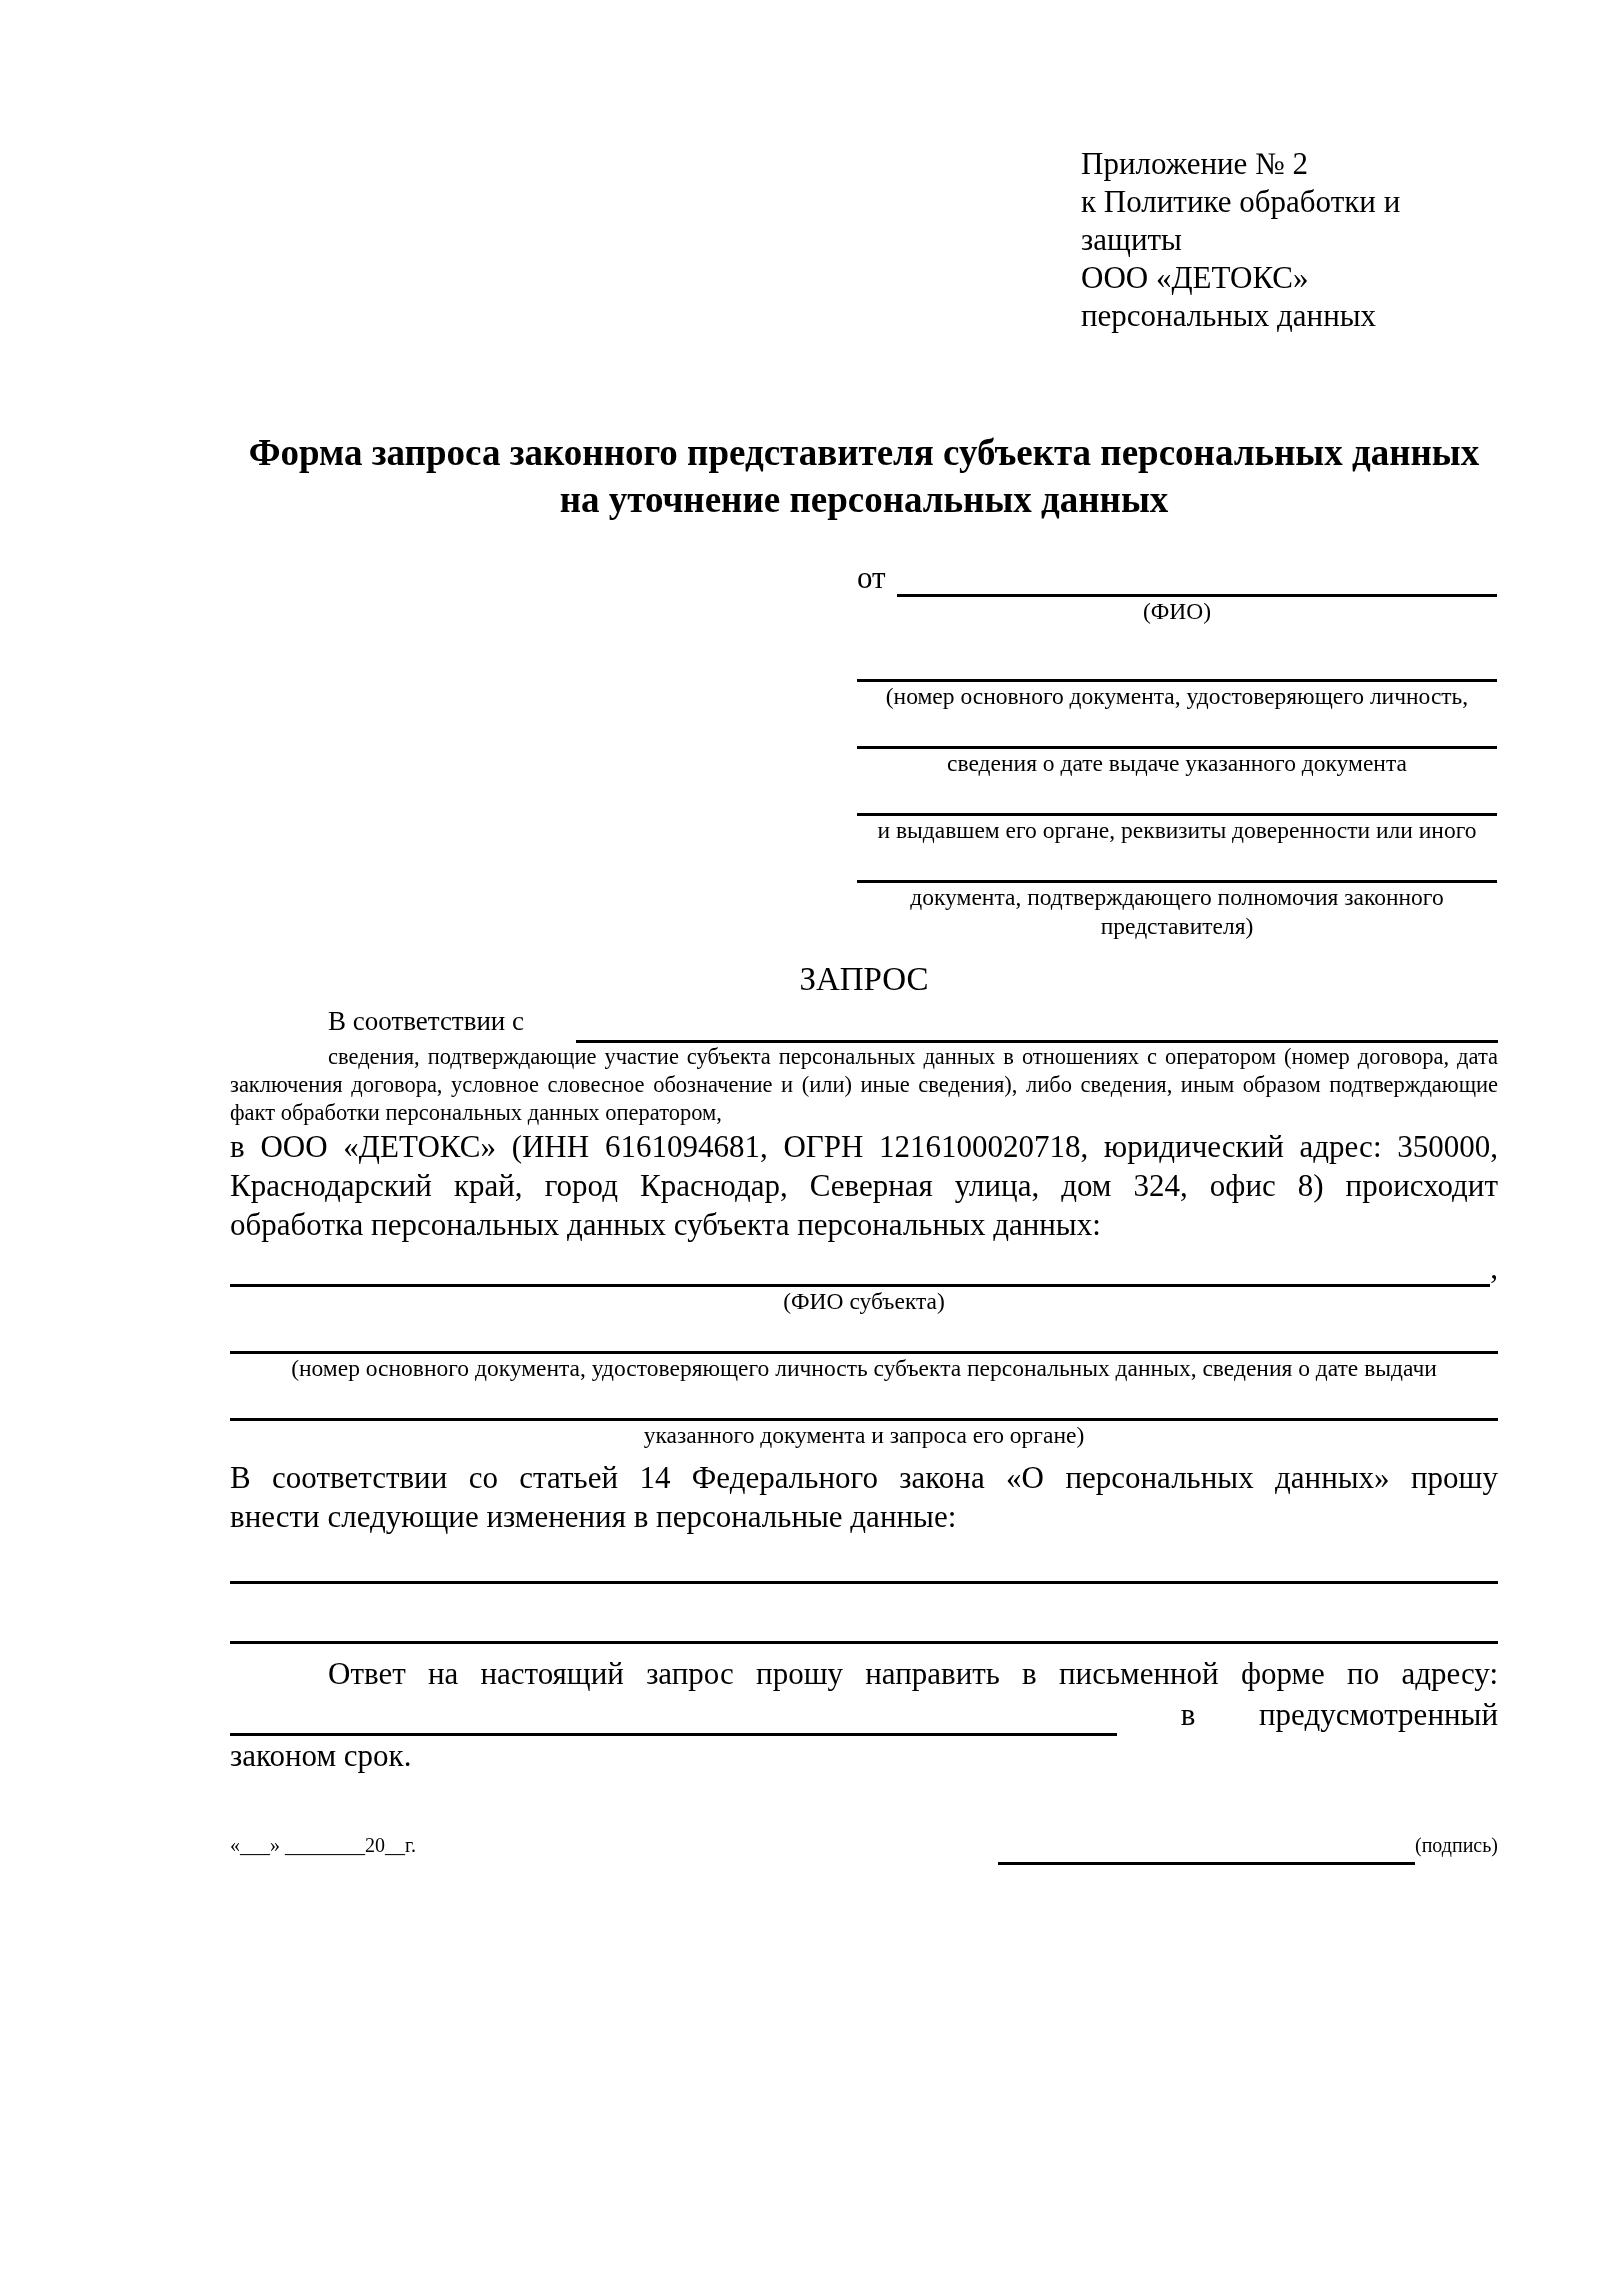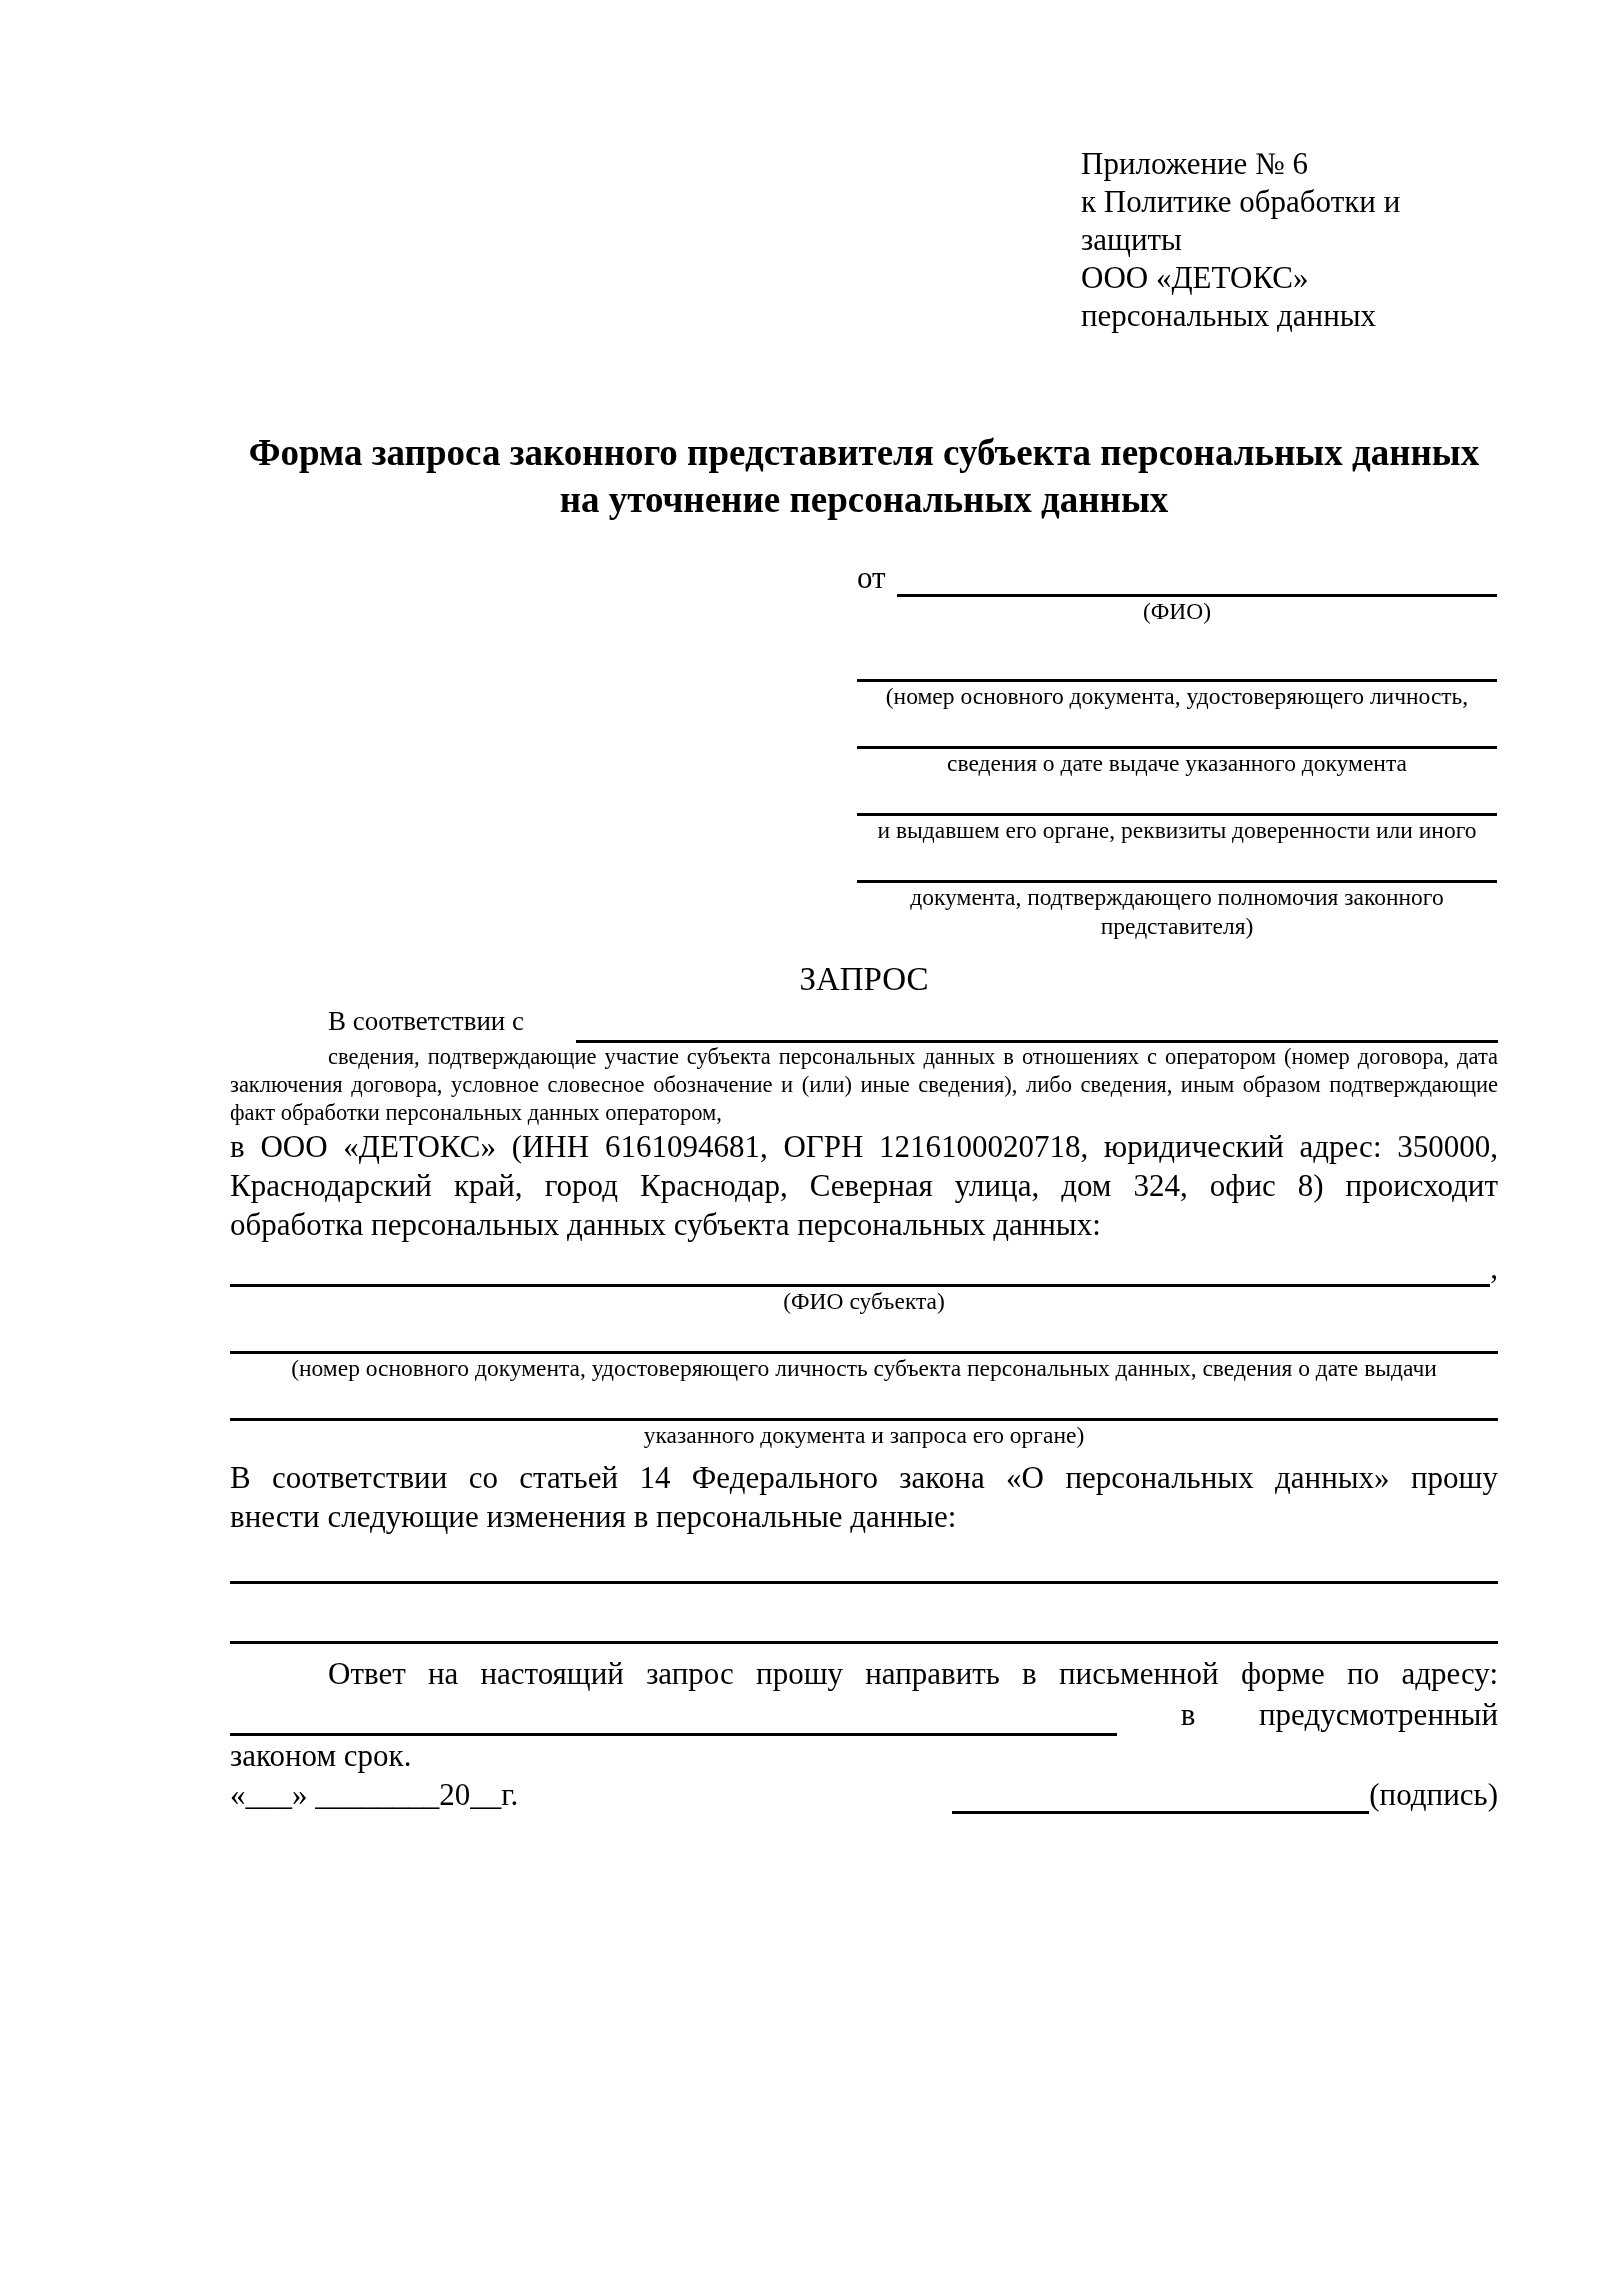--- a/index.html
+++ b/index.html
@@ -50,36 +50,37 @@
   .fio-row .fill { margin-left: 0; }
   .wide-blank { margin-top: 11.8px; }
   .law { margin-top: 7.8px; }
   .spacer-line-1 { margin-top: 21.6px; }
   .spacer-line-2 { margin-top: 33px; }
   .reply-first { margin-top: 10px; text-indent: 98px; }
   .reply-row { display: flex; align-items: flex-end; justify-content: space-between; font-size: 31px; }
   .reply-row > span { line-height: 43px; white-space: nowrap; }
   .reply-line { width: 887px; height: 39px; border-bottom: 3.9px solid #000; }
   .footer-row {
+    margin-top: 51px;
     display: flex;
     align-items: flex-end;
     justify-content: space-between;
-    font-size: 31px;
+    font-size: 20px;
   }
   .footer-row span { line-height: 39px; white-space: nowrap; }
   .sig-group { display: flex; align-items: flex-end; }
   .sig-line { width: 417px; height: 35px; border-bottom: 3.9px solid #000; }
 </style>
 </head>
 <body>
 
 <div class="page">
 
   <div class="appendix">
-    <div>Приложение № 6</div>
+    <div>Приложение № 2</div>
     <div>к Политике обработки и защиты</div>
     <div>ООО «ДЕТОКС»</div>
     <div>персональных данных</div>
   </div>
 
   <div class="title">
     <div>Форма запроса законного представителя субъекта персональных данных</div>
     <div>на уточнение персональных данных</div>
   </div>
 

